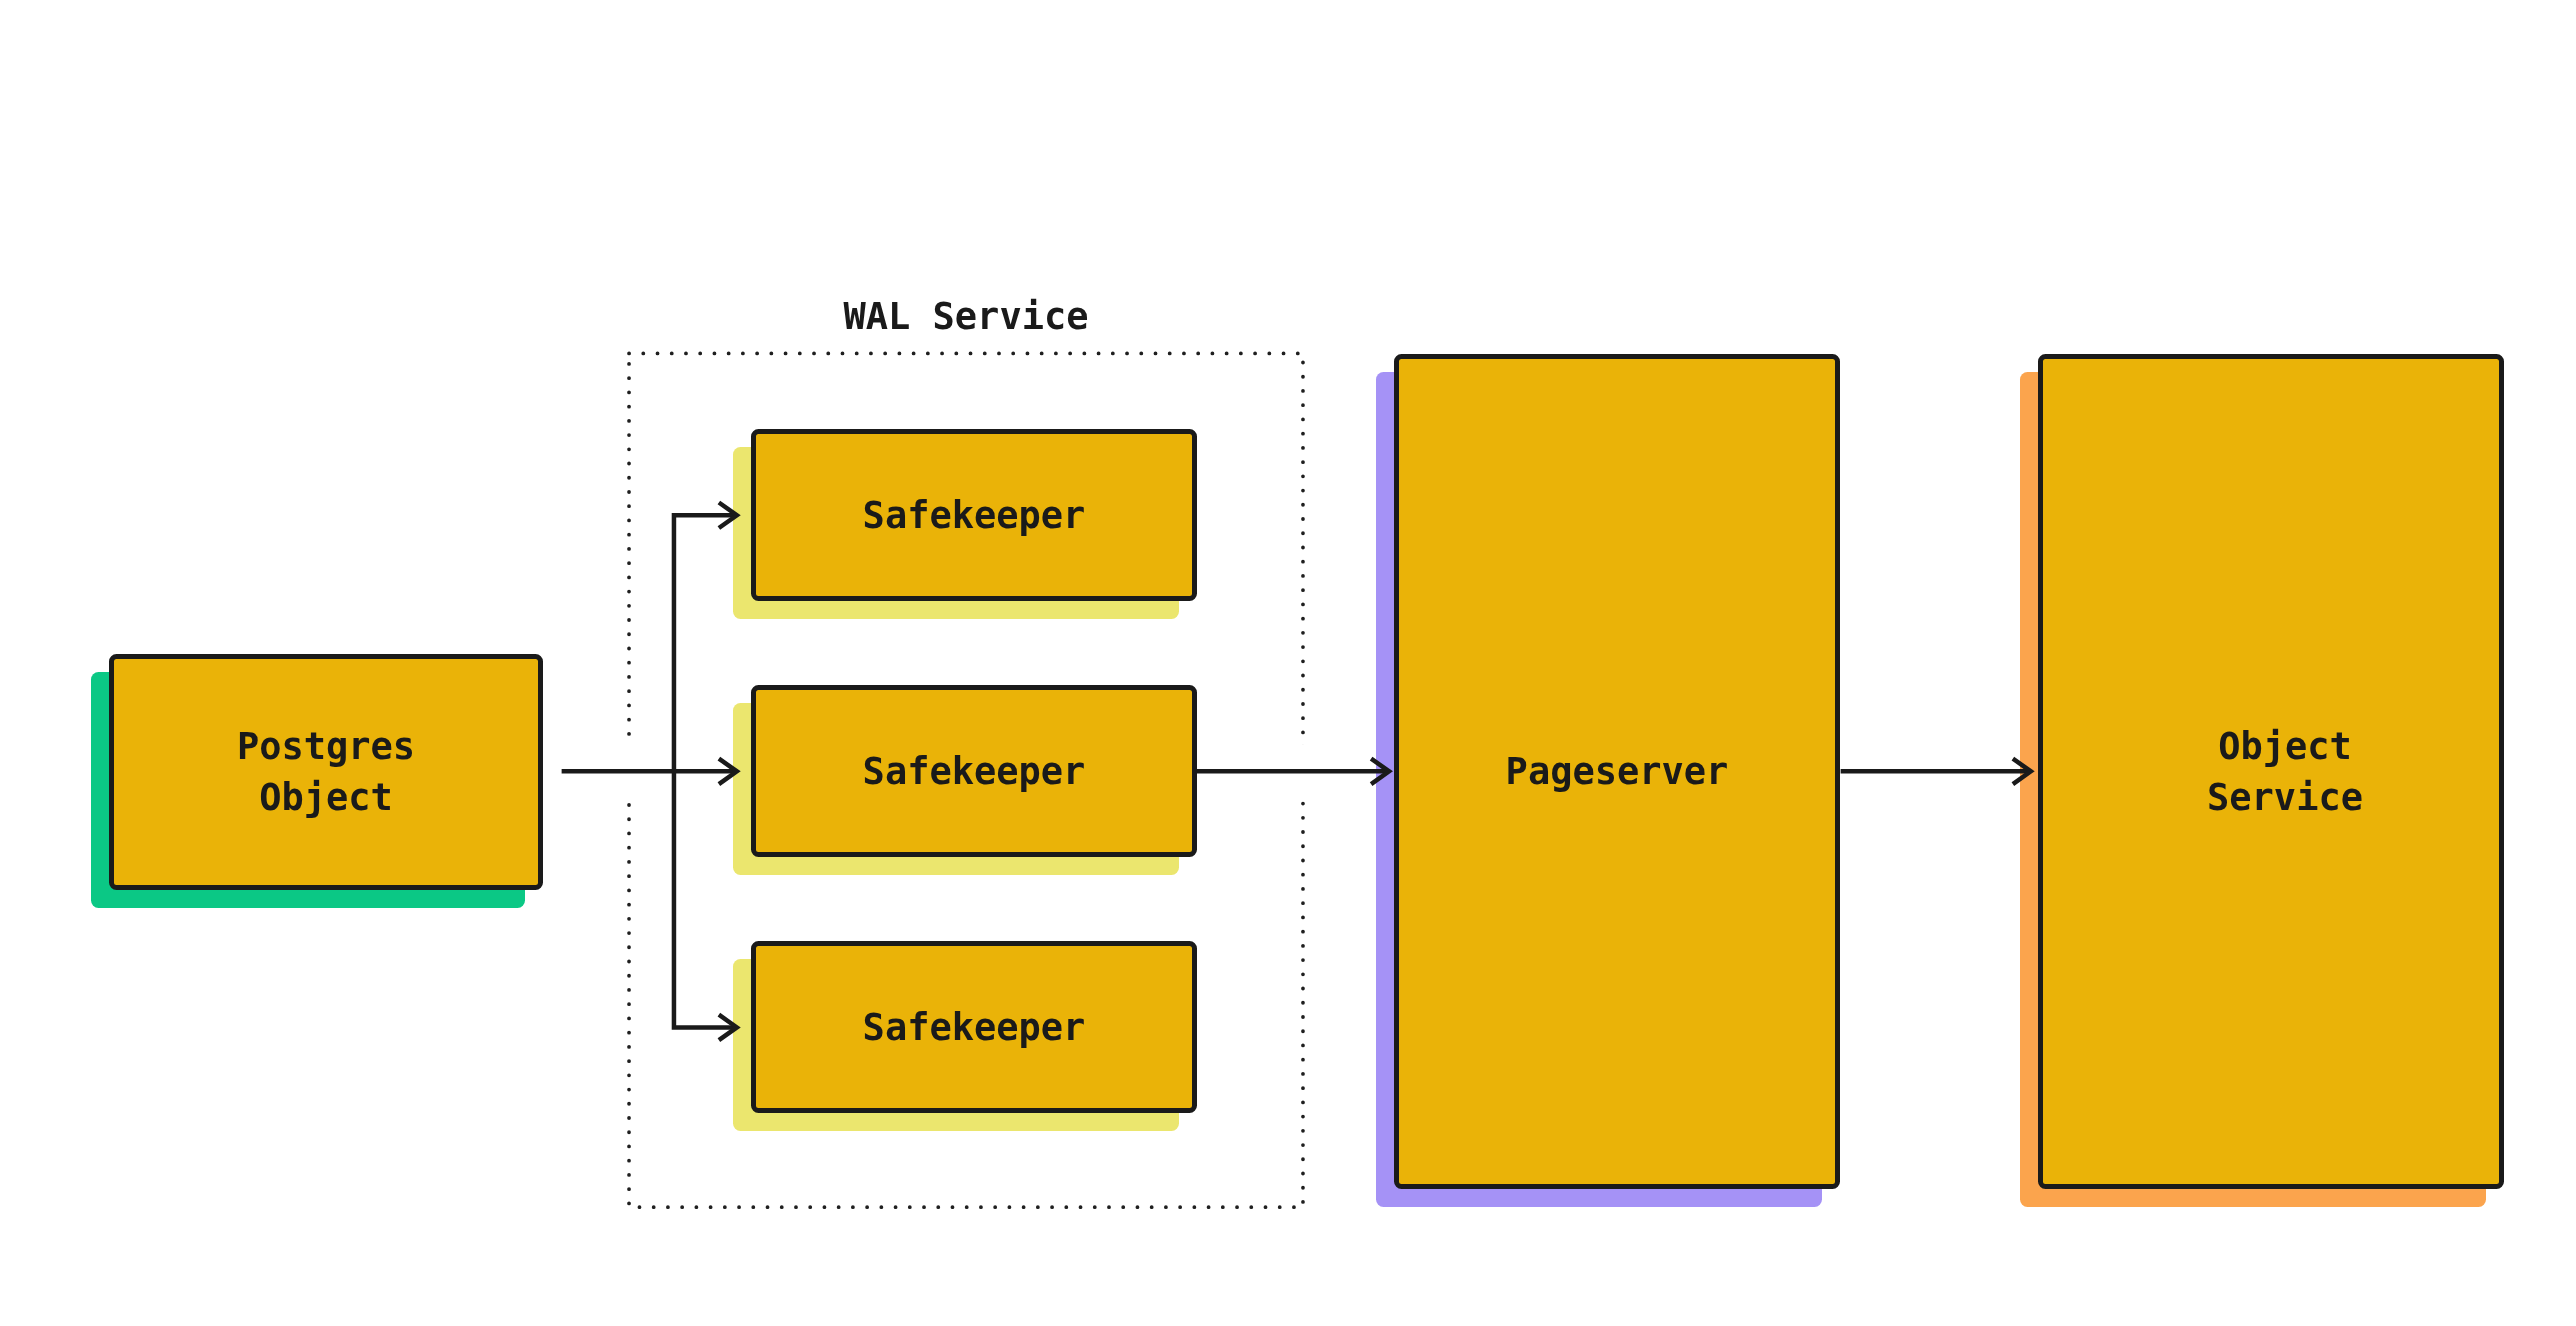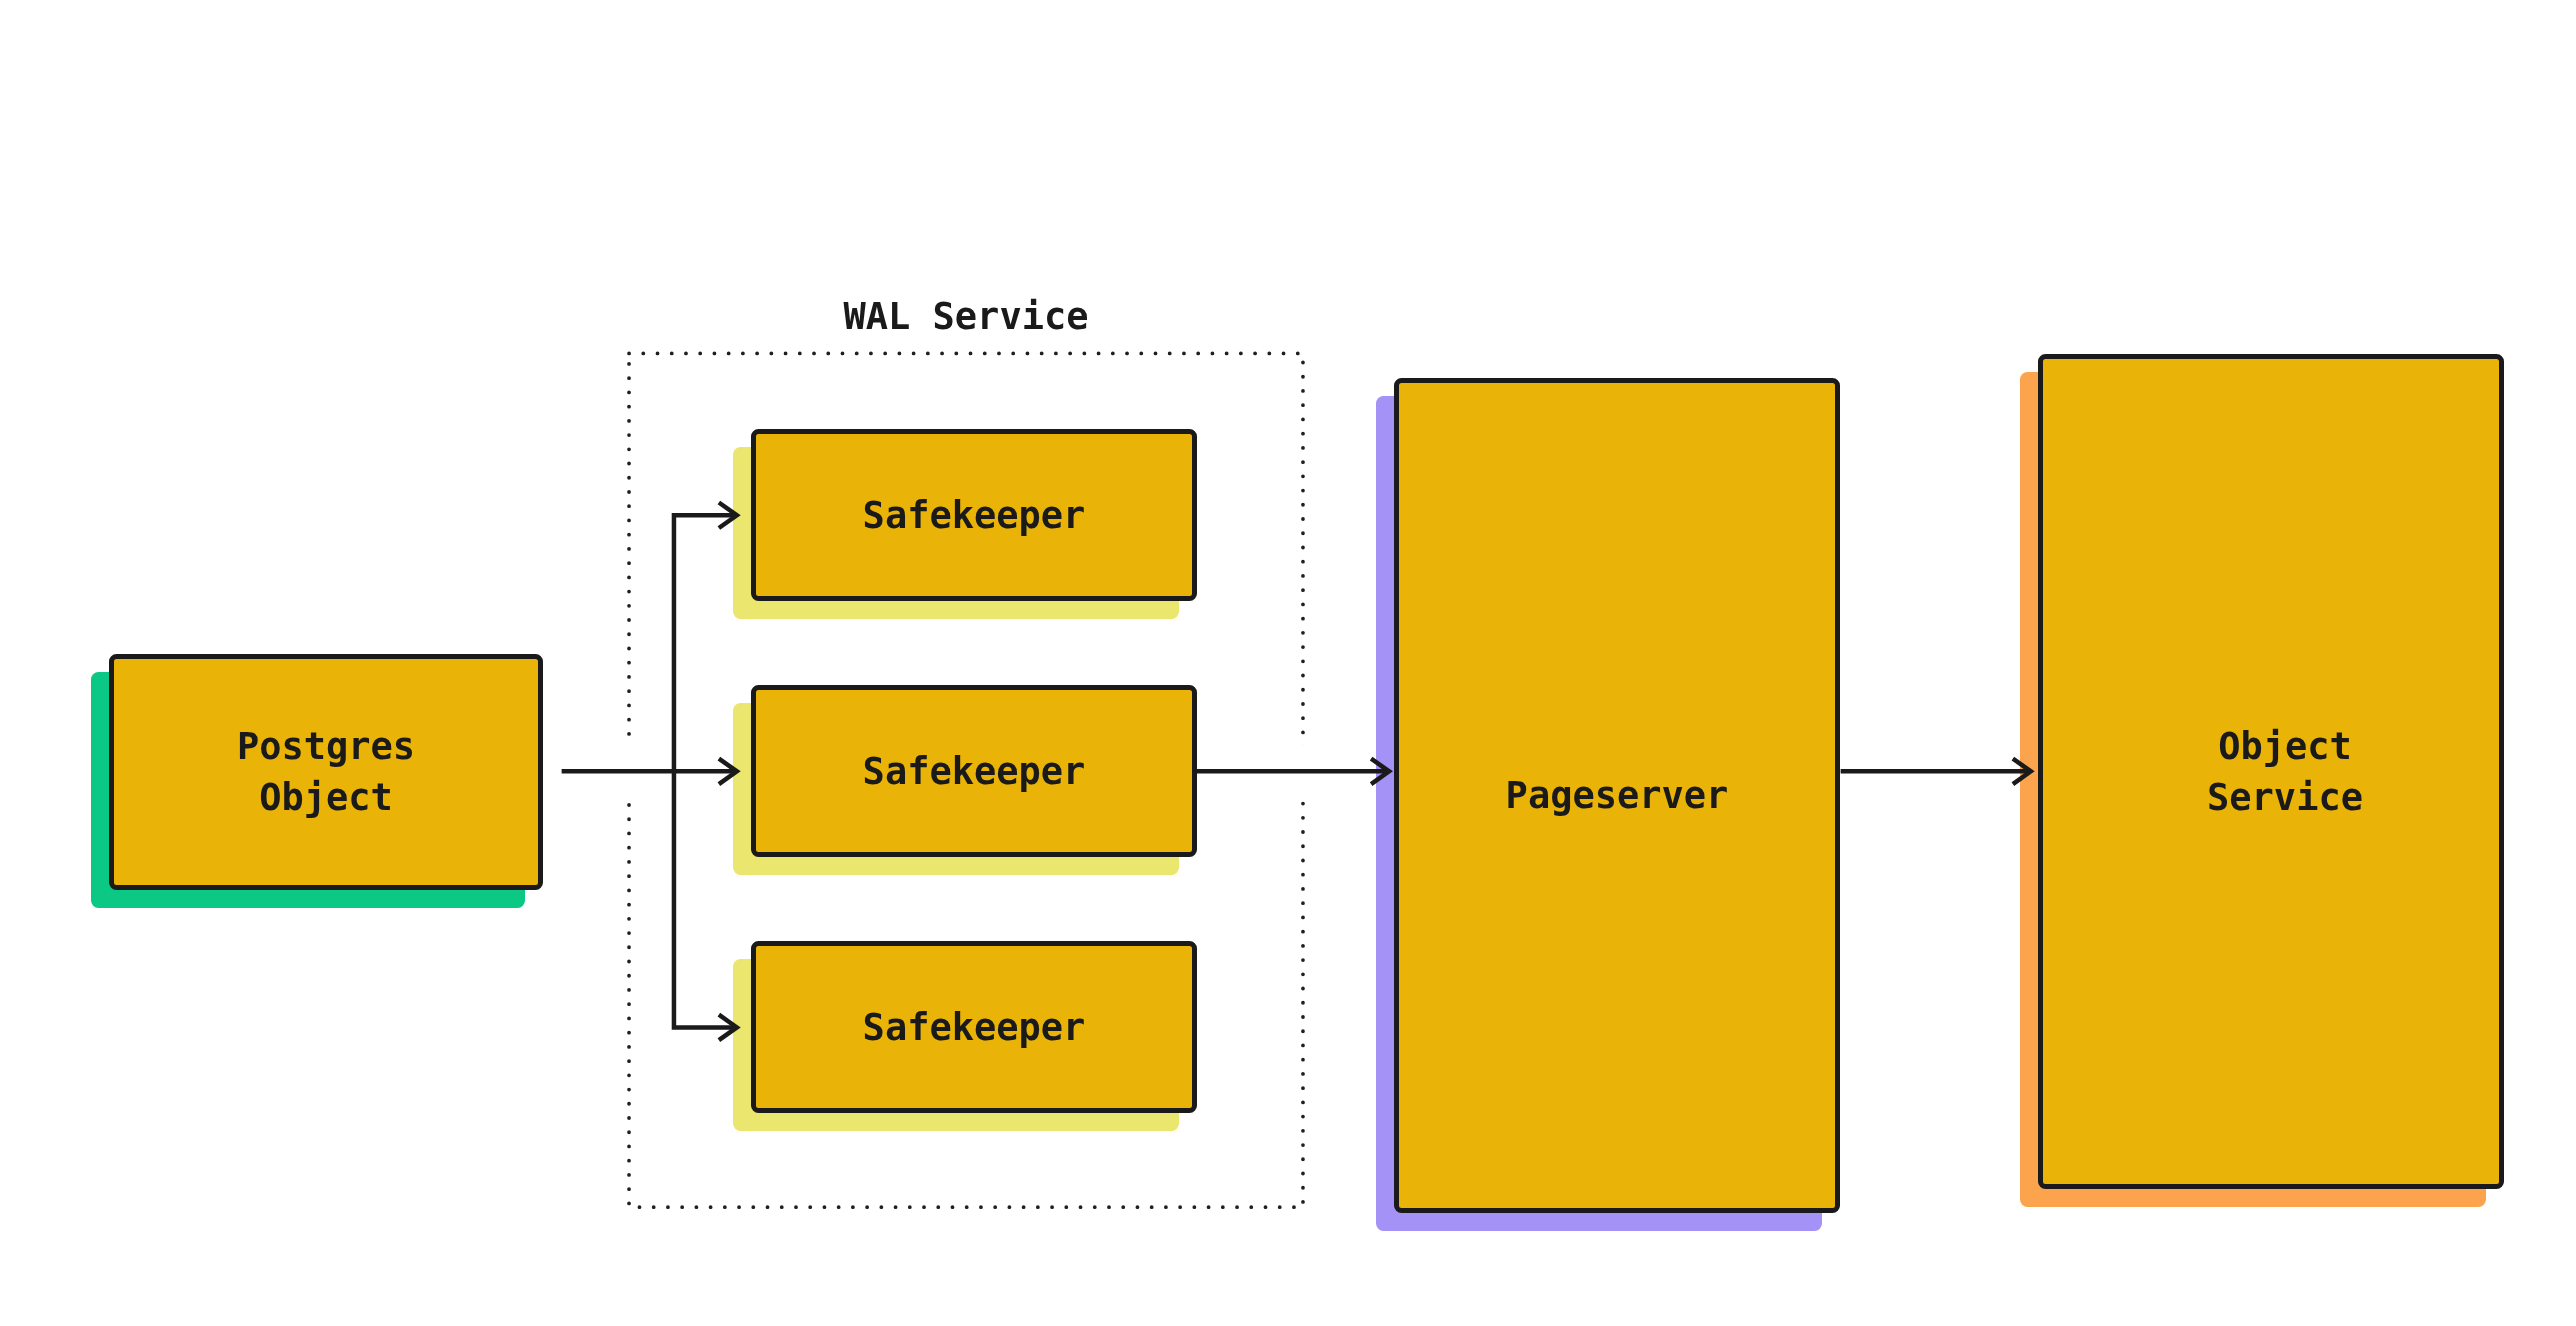--- a/index.html
+++ b/index.html
@@ -89,21 +89,21 @@
   </div>
 
   <div class="node node-sk2" style="box-shadow: rgb(235, 230, 110) -18px 18px 0px 0px;">
     <div>Safekeeper</div>
   </div>
 
   <div class="node node-sk3" style="box-shadow: rgb(235, 230, 110) -18px 18px 0px 0px;">
     <div>Safekeeper</div>
   </div>
 
-  <div class="node node-pageserver" style="box-shadow: rgb(165, 146, 246) -18px 18px 0px 0px; margin-top: 24px;">
+  <div class="node node-pageserver" style="box-shadow: rgb(165, 146, 246) -18px 18px 0px 0px;">
     <div>Pageserver</div>
   </div>
 
   <div class="node node-object" style="box-shadow: rgb(251, 164, 77) -18px 18px 0px 0px; padding-left: 28px;">
     <div>Object</div>
     <div>Service</div>
   </div>
 
   <svg class="connector-layer" viewBox="0 0 3440 1772" xmlns="http://www.w3.org/2000/svg">
 

